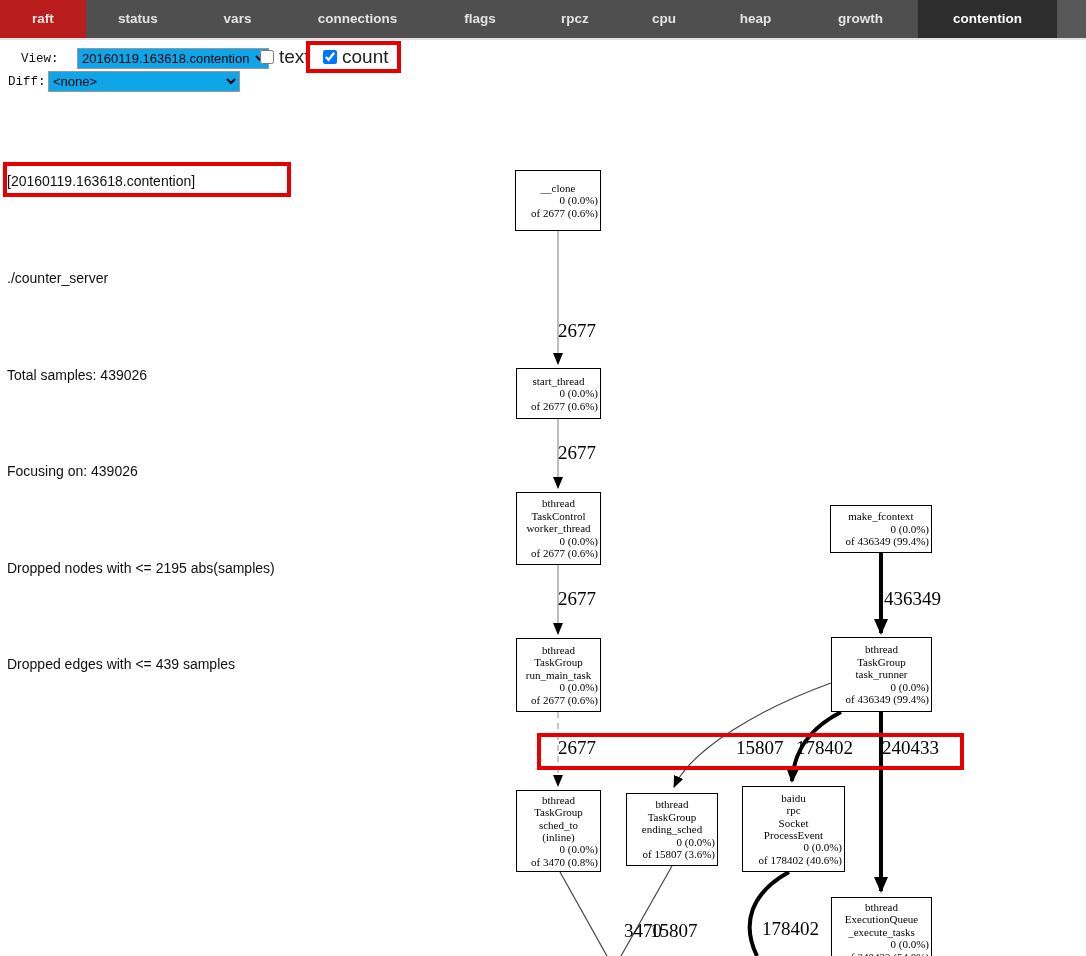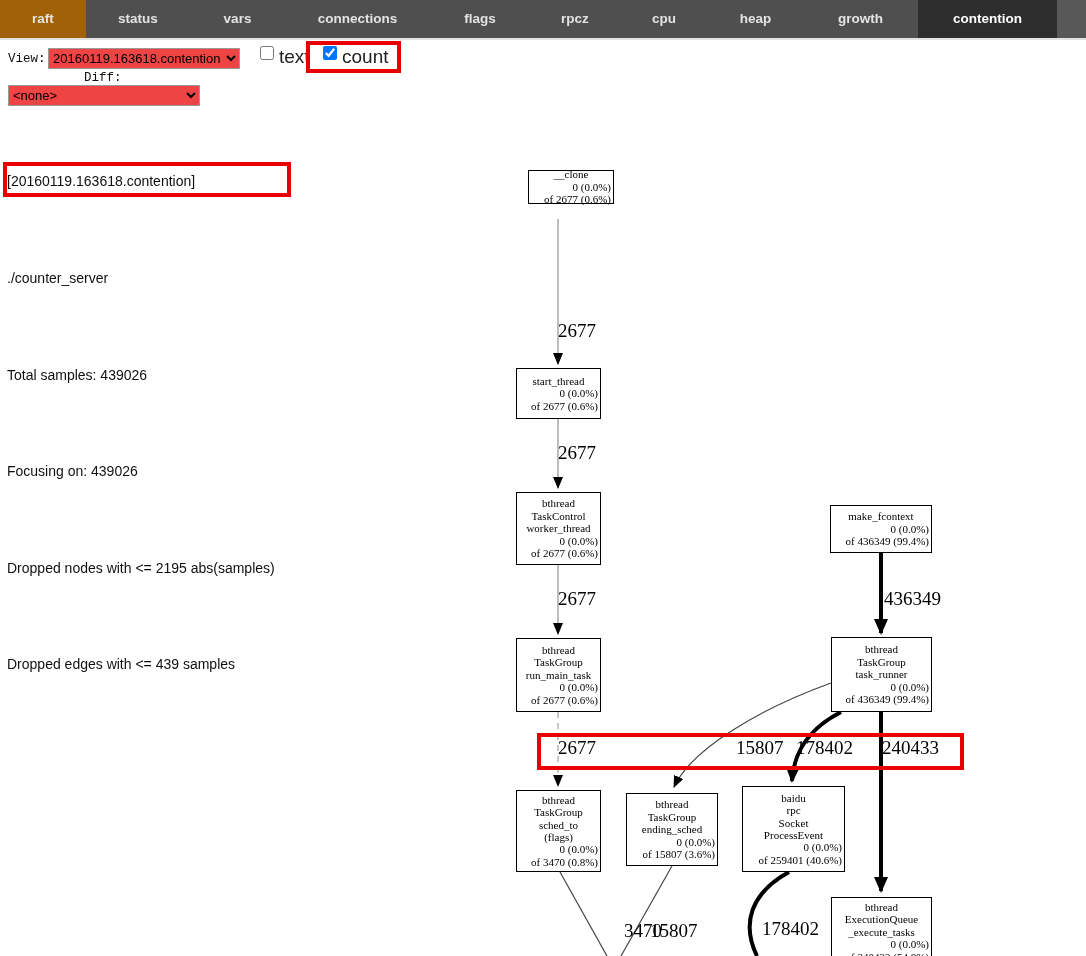--- a/index.html
+++ b/index.html
@@ -3,35 +3,35 @@
 <meta charset="utf-8">
 <style>
   * { margin:0; padding:0; box-sizing:border-box; }
   html,body { width:1086px; height:956px; overflow:hidden; background:#fff;
               font-family:"Liberation Sans", sans-serif; }
 
   
   .navbar { display:flex; height:38px; background:#4f4f4f; width:1086px; }
   .tab { height:38px; line-height:38px; text-align:center; color:#e3e3e3;
          font-size:13.5px; font-weight:700; cursor:pointer; }
-  .tab--dark   { background:#a16207; }
+  .tab--dark   { background:#b91c1c; }
   .tab--active { background:#2d2d2d; color:#ffffff; }
   .tab-filler  { flex:1; background:#585858; }
   .nav-sep { height:2px; background:#e2e2e2; width:1086px; }
 
   
   .controls { position:absolute; left:0; top:40px; width:700px; }
   .ctl-row { position:absolute; display:flex; align-items:center; }
-  .row-view { left:8px; top:8px; }
-  .row-diff { left:8px; top:31px;flex-direction:column; }
+  .row-view { left:21px; top:8px;gap:16px; }
+  .row-diff { left:8px; top:31px; }
   .ctl-label { font-family:"Liberation Mono", monospace; font-size:12.5px; color:#111;
                width:40px; }
   select { width:192px; height:21px; font-size:13px; font-family:"Liberation Sans",sans-serif;
-           border:1px solid #999; background:#ef4444; }
-  .chk-group { position:absolute; top:6px; display:flex; align-items:flex-start; }
+           border:1px solid #999; background:#0ea5e9; }
+  .chk-group { position:absolute; top:6px; display:flex; align-items:center; }
   .grp-text  { left:260px; }
   .grp-count { left:323px; }
   .chk-group input[type=checkbox] { width:14px; height:14px; margin-right:5px; }
   .chk-label { font-size:19px; color:#222; }
 
   
   .summary { position:absolute; left:7px; top:101px;
              font-family:Liberation Sans, sans-serif; font-size:14px; color:#101010;
              line-height:32.2px; white-space:pre; }
 
@@ -131,21 +131,21 @@
   <path d="M881,712 L881,891" stroke="#000" stroke-width="4" fill="none" marker-end="url(#ahL)"></path>
 
   <path d="M560,872 L607,956" stroke="#444" stroke-width="1.2" fill="none"></path>
 
   <path d="M672,866 L621,956" stroke="#444" stroke-width="1.2" fill="none"></path>
 
   <path d="M789,872 C751,893 741,923 757,956" stroke="#000" stroke-width="4" fill="none"></path>
 </svg>
 
 <div id="graph-nodes">
-    <div class="gnode" style="left: 515px; top: 170px; width: 86px; height: 34px; margin-left: 13px;">
+    <div class="gnode" style="left: 515px; top: 170px; width: 86px; height: 61px;">
       <div>__clone</div>
       <div class="num">0 (0.0%)</div>
       <div class="num">of 2677 (0.6%)</div>
     </div>
     <div class="gnode" style="left: 516px; top: 368px; width: 85px; height: 51px;">
       <div>start_thread</div>
       <div class="num">0 (0.0%)</div>
       <div class="num">of 2677 (0.6%)</div>
     </div>
     <div class="gnode" style="left: 516px; top: 492px; width: 85px; height: 73px;">
@@ -171,38 +171,38 @@
       <div>bthread</div>
       <div>TaskGroup</div>
       <div>task_runner</div>
       <div class="num">0 (0.0%)</div>
       <div class="num">of 436349 (99.4%)</div>
     </div>
     <div class="gnode" style="left: 516px; top: 790px; width: 85px; height: 82px;">
       <div>bthread</div>
       <div>TaskGroup</div>
       <div>sched_to</div>
-      <div>(flags)</div>
+      <div>(inline)</div>
       <div class="num">0 (0.0%)</div>
       <div class="num">of 3470 (0.8%)</div>
     </div>
     <div class="gnode" style="left: 626px; top: 793px; width: 92px; height: 73px;">
       <div>bthread</div>
       <div>TaskGroup</div>
       <div>ending_sched</div>
       <div class="num">0 (0.0%)</div>
       <div class="num">of 15807 (3.6%)</div>
     </div>
     <div class="gnode" style="left: 742px; top: 786px; width: 103px; height: 86px;">
       <div>baidu</div>
       <div>rpc</div>
       <div>Socket</div>
       <div>ProcessEvent</div>
       <div class="num">0 (0.0%)</div>
-      <div class="num">of 259401 (40.6%)</div>
+      <div class="num">of 178402 (40.6%)</div>
     </div>
     <div class="gnode" style="left: 831px; top: 897px; width: 101px; height: 70px;">
       <div>bthread</div>
       <div>ExecutionQueue</div>
       <div>_execute_tasks</div>
       <div class="num">0 (0.0%)</div>
       <div class="num">of 240433 (54.8%)</div>
     </div>
     <div class="elabel" style="left: 558px; top: 320px;">2677</div>
     <div class="elabel" style="left: 558px; top: 442px;">2677</div>

